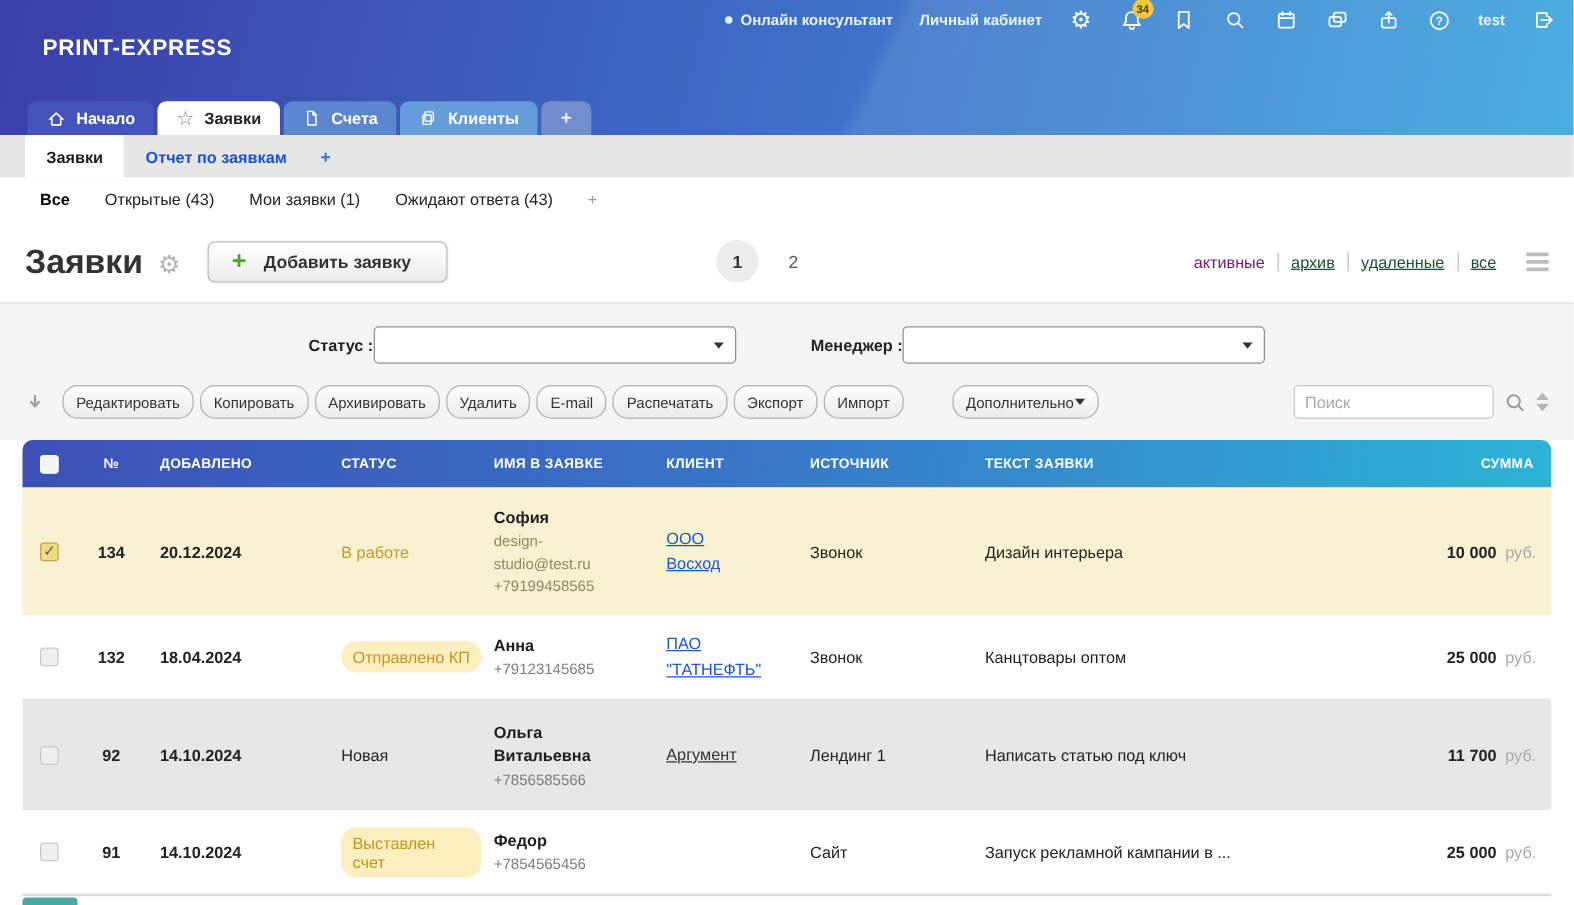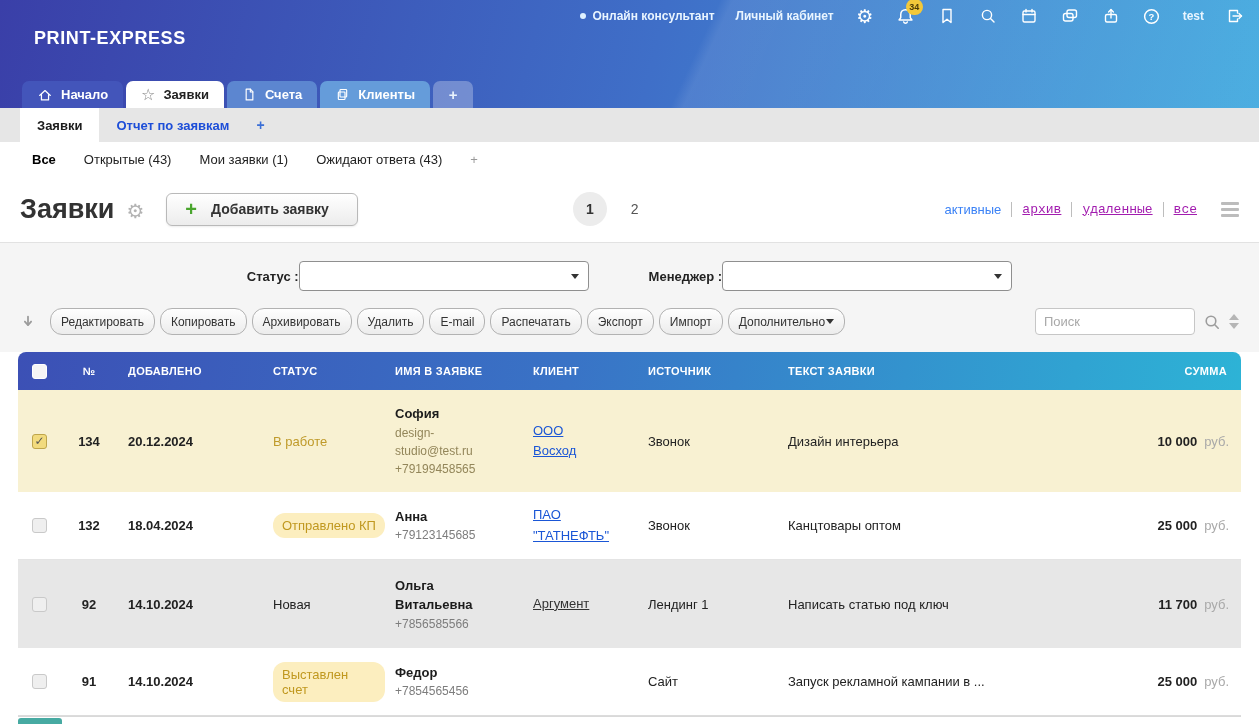--- a/index.html
+++ b/index.html
@@ -52,38 +52,38 @@
   .add-btn { margin-left:22px; height:33px; padding:0 28px 0 18px; border:1px solid #b9b9b9; border-radius:6px;
     background:linear-gradient(#ffffff,#ececec); display:flex; align-items:center; gap:14px; cursor:pointer;
     box-shadow:0 1px 2px rgba(0,0,0,0.08); }
   .add-btn .plus { color:#4aa52e; font-size:20px; font-weight:bold; line-height:1; }
   .add-btn .lbl { font-size:14px; font-weight:bold; color:#333; }
   .pagination { display:flex; align-items:center; gap:24px; margin-left:215px; }
   .page-circle { width:34px; height:34px; border-radius:50%; background:#ececec; display:flex; align-items:center; justify-content:center;
     font-size:14px; font-weight:bold; color:#333; cursor:pointer; }
   .page-num { font-size:14px; color:#555; cursor:pointer; }
   .view-modes { margin-left:auto; display:flex; align-items:center; gap:10px; font-size:13px; }
-  .vm-current { color:#3b82f6; cursor:pointer;text-align:right; }
-  .vm-link { color:#a21caf; text-decoration:underline; cursor:pointer;font-family:Liberation Mono, monospace; }
+  .vm-current { color:#701a75; cursor:pointer;text-align:right; }
+  .vm-link { color:#14532d; text-decoration:underline; cursor:pointer; }
   .vm-sep { width:1px; height:15px; background:#bdbdbd; }
   .hamburger { margin-left:14px; display:flex; flex-direction:column; gap:3px; cursor:pointer; }
   .hamburger span { width:18px; height:3px; background:#bcbcbc; border-radius:1px; }
 
   
   .filter-panel { height:110px; background:#f5f5f5; border-top:1px solid #e2e2e2; padding:18px 20px 0 20px; }
   .selects-row { display:flex; align-items:center; justify-content:center; }
   .sel-label { font-size:13px; font-weight:bold; color:#222; }
   .select { width:290px; height:30px; background:#fff; border:1px solid #8f8f8f; border-radius:4px; position:relative; cursor:pointer; }
   .select .caret { position:absolute; right:9px; top:12px; width:0; height:0; border-left:4px solid transparent; border-right:4px solid transparent; border-top:5px solid #333; }
   .sel-gap { width:60px; }
   .toolbar-row { margin-top:17px; display:flex; align-items:center; }
   .dl-arrow { margin-right:14px; cursor:pointer; display:flex; }
   .tbtn { height:27px; padding:0 10px; margin-right:5px; border:1px solid #b2b2b2; border-radius:12px;
     background:linear-gradient(#fefefe,#ececec); font-size:12px; color:#333; display:flex; align-items:center; cursor:pointer; white-space:nowrap; }
-  .tbtn-more { gap:1px; }
+  .tbtn-more { margin-left:34px; gap:1px; }
   .tbtn-more .mcaret { width:0; height:0; border-left:4px solid transparent; border-right:4px solid transparent; border-top:5px solid #333; }
   .search-wrap { margin-left:auto; display:flex; align-items:center; gap:8px; }
   .search-input { width:160px; height:27px; border:1px solid #c6c6c6; border-radius:4px; padding:0 8px; font-size:13px; color:#333; background:#fff; }
   .search-input::placeholder { color:#a8a8a8; }
   .sort-arrows { display:flex; flex-direction:column; gap:3px; cursor:pointer; }
   .sort-arrows .up { width:0; height:0; border-left:5px solid transparent; border-right:5px solid transparent; border-bottom:6px solid #b5b5b5; }
   .sort-arrows .down { width:0; height:0; border-left:5px solid transparent; border-right:5px solid transparent; border-top:6px solid #b5b5b5; }
 
   
   .table { margin:0 18px; }

